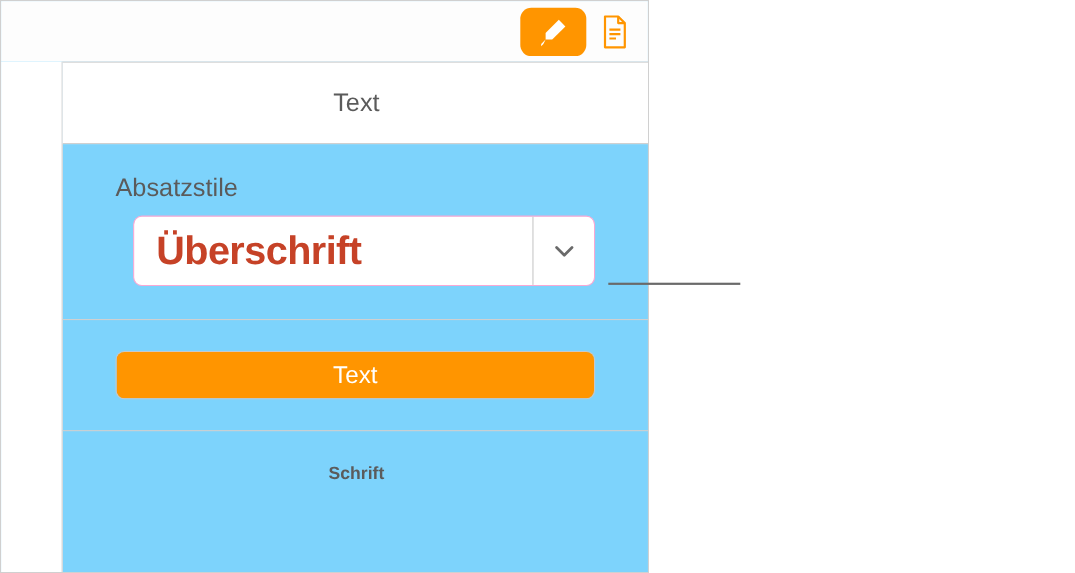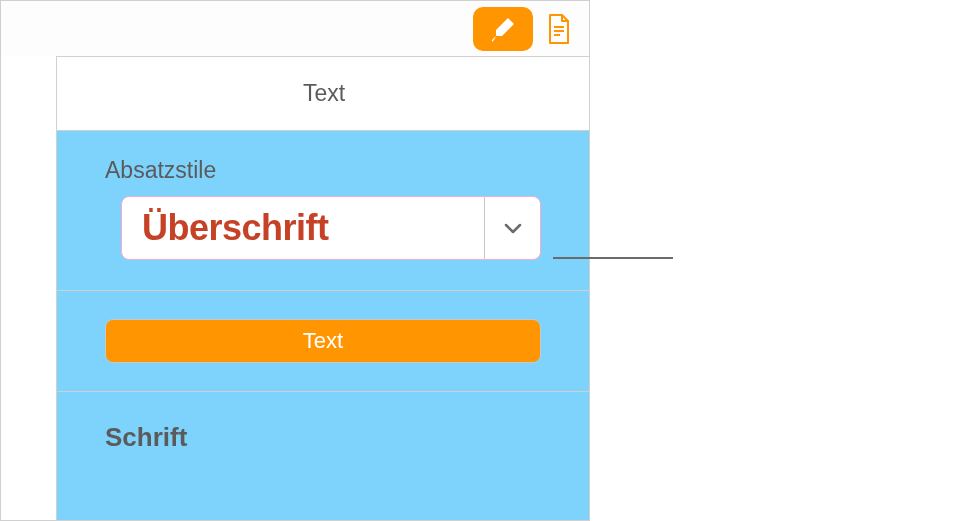--- a/index.html
+++ b/index.html
@@ -133,23 +133,24 @@
     }
     .style-tab.active {
       background: #ff9500;
       color: #fff;
     }
     .style-tab:not(:last-child) {
       border-right: 1px solid #c8c8c8;
     }
     .section-schrift {
       padding: 30px 48px 0 48px;
-      font-size: 26px;
+      font-size: 16px;
       color: #5b5b5b;
       font-weight: 600;
+      text-align: center;
     }
     .callout-line {
       position: absolute;
       left: 553px;
       top: 257px;
       width: 120px;
       height: 2px;
       background: #6a6a6a;
       pointer-events: none;
     }

